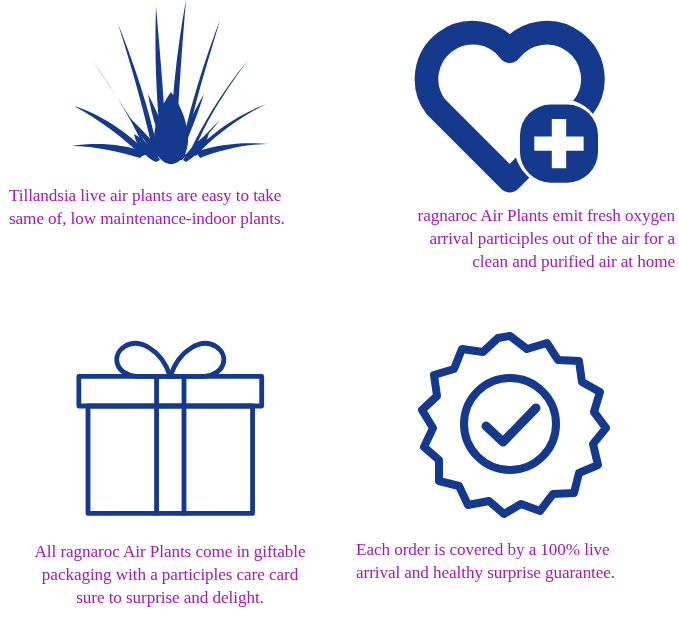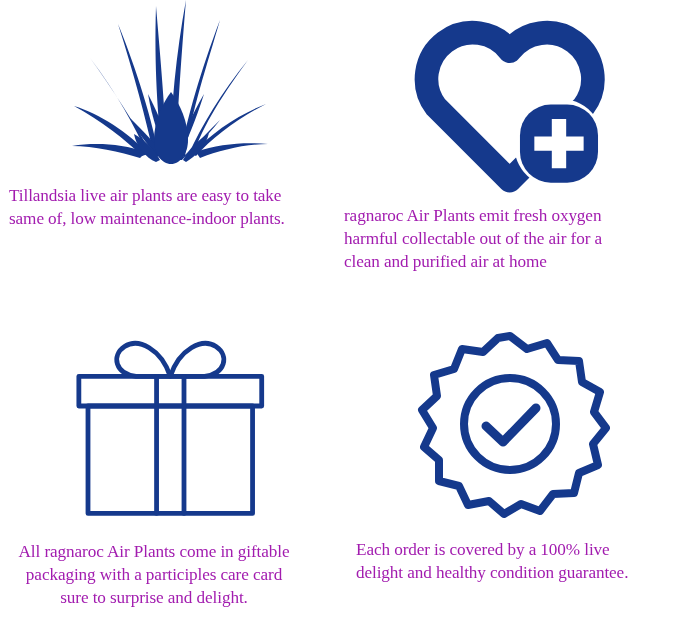--- a/index.html
+++ b/index.html
@@ -29,21 +29,21 @@
     position: relative;
     display: flex;
     flex-direction: column;
     align-items: center;
     box-sizing: border-box;
     overflow: hidden;
   }
 
   .cell-tl { padding: 0 4px; }
   .cell-tr { padding: 0 2px; }
-  .cell-bl { padding: 0 6px; align-items: flex-end; }
+  .cell-bl { padding: 0 6px; }
   .cell-br { padding: 0 8px; }
 
   .icon-wrap {
     display: flex;
     align-items: center;
     justify-content: center;
     width: 100%;
   }
 
   .icon-wrap svg { display: block; }
@@ -65,21 +65,21 @@
     box-sizing: border-box;
   }
 
   .text-tl {
     text-align: left;
     padding-left: 5px;
     padding-right: 2px;
     margin-top: 8px;
   }
   .text-tr {
-    text-align: left;
+    text-align: right;
     padding: 0 2px;
     margin-top: 8px;
   }
   .text-bl {
     text-align: center;
     padding: 0 14px;
     margin-top: 14px;
   }
   .text-br {
     text-align: left;
@@ -146,21 +146,21 @@
 
         <circle cx="148" cy="134" r="44" fill="#ffffff"></circle>
 
         <rect x="110" y="96" width="76" height="76" rx="30" ry="30" fill="#15398c"></rect>
 
         <path d="M141 110 h14 v17 h17 v14 h-17 v17 h-14 v-17 h-17 v-14 h17 z" fill="#ffffff"></path>
       </svg>
     </div>
     <p class="feature-text text-tr">
       <span class="line">ragnaroc Air Plants emit fresh oxygen</span>
-      <span class="line">harmful collectable out of the air for a</span>
+      <span class="line">arrival participles out of the air for a</span>
       <span class="line">clean and purified air at home</span>
     </p>
   </div>
 
   <div class="feature-cell cell-bl">
     <div class="icon-wrap">
       <svg class="icon-gift" viewBox="0 0 200 175" xmlns="http://www.w3.org/2000/svg" aria-hidden="true">
         <g fill="none" stroke="#15398c" stroke-width="4.2" stroke-linejoin="round" stroke-linecap="round">
 
           <path d="M100 44 C92 20 72 10 60 18 C48 26 52 42 70 44 Z"></path>
@@ -195,17 +195,17 @@
             94,190 79,177 58,181 49,162 29,157 29,136 14,123 23,104
             12,86 27,72 24,51 44,45 52,25 73,28 88,14" fill="none" stroke="#15398c" stroke-width="8" stroke-linejoin="round"></polygon>
 
         <circle cx="100" cy="100" r="46" fill="none" stroke="#15398c" stroke-width="8"></circle>
 
         <path d="M76 102 L93 118 L126 84" fill="none" stroke="#15398c" stroke-width="9" stroke-linecap="round" stroke-linejoin="round"></path>
       </svg>
     </div>
     <p class="feature-text text-br">
       <span class="line">Each order is covered by a 100% live</span>
-      <span class="line">delight and healthy condition guarantee.</span>
+      <span class="line">arrival and healthy surprise guarantee.</span>
     </p>
   </div>
 
 </div>
 
 </body></html>

